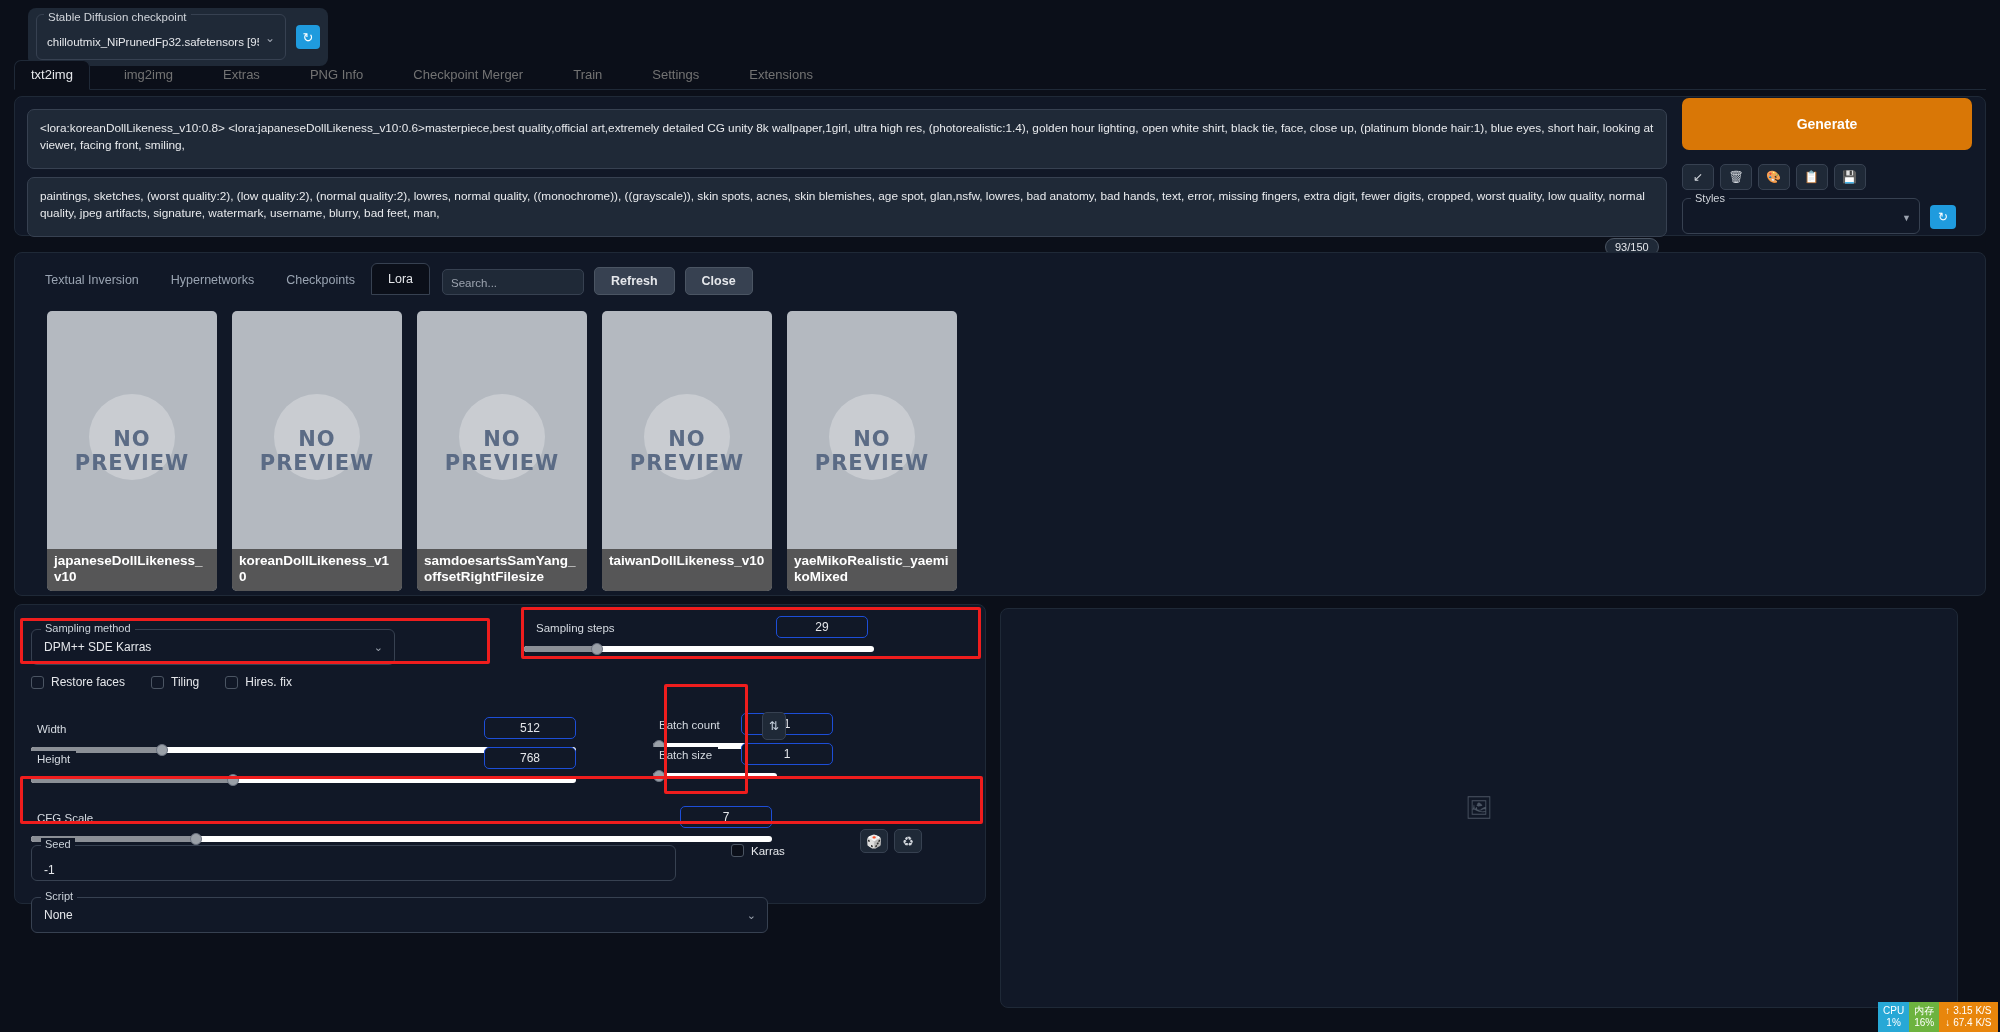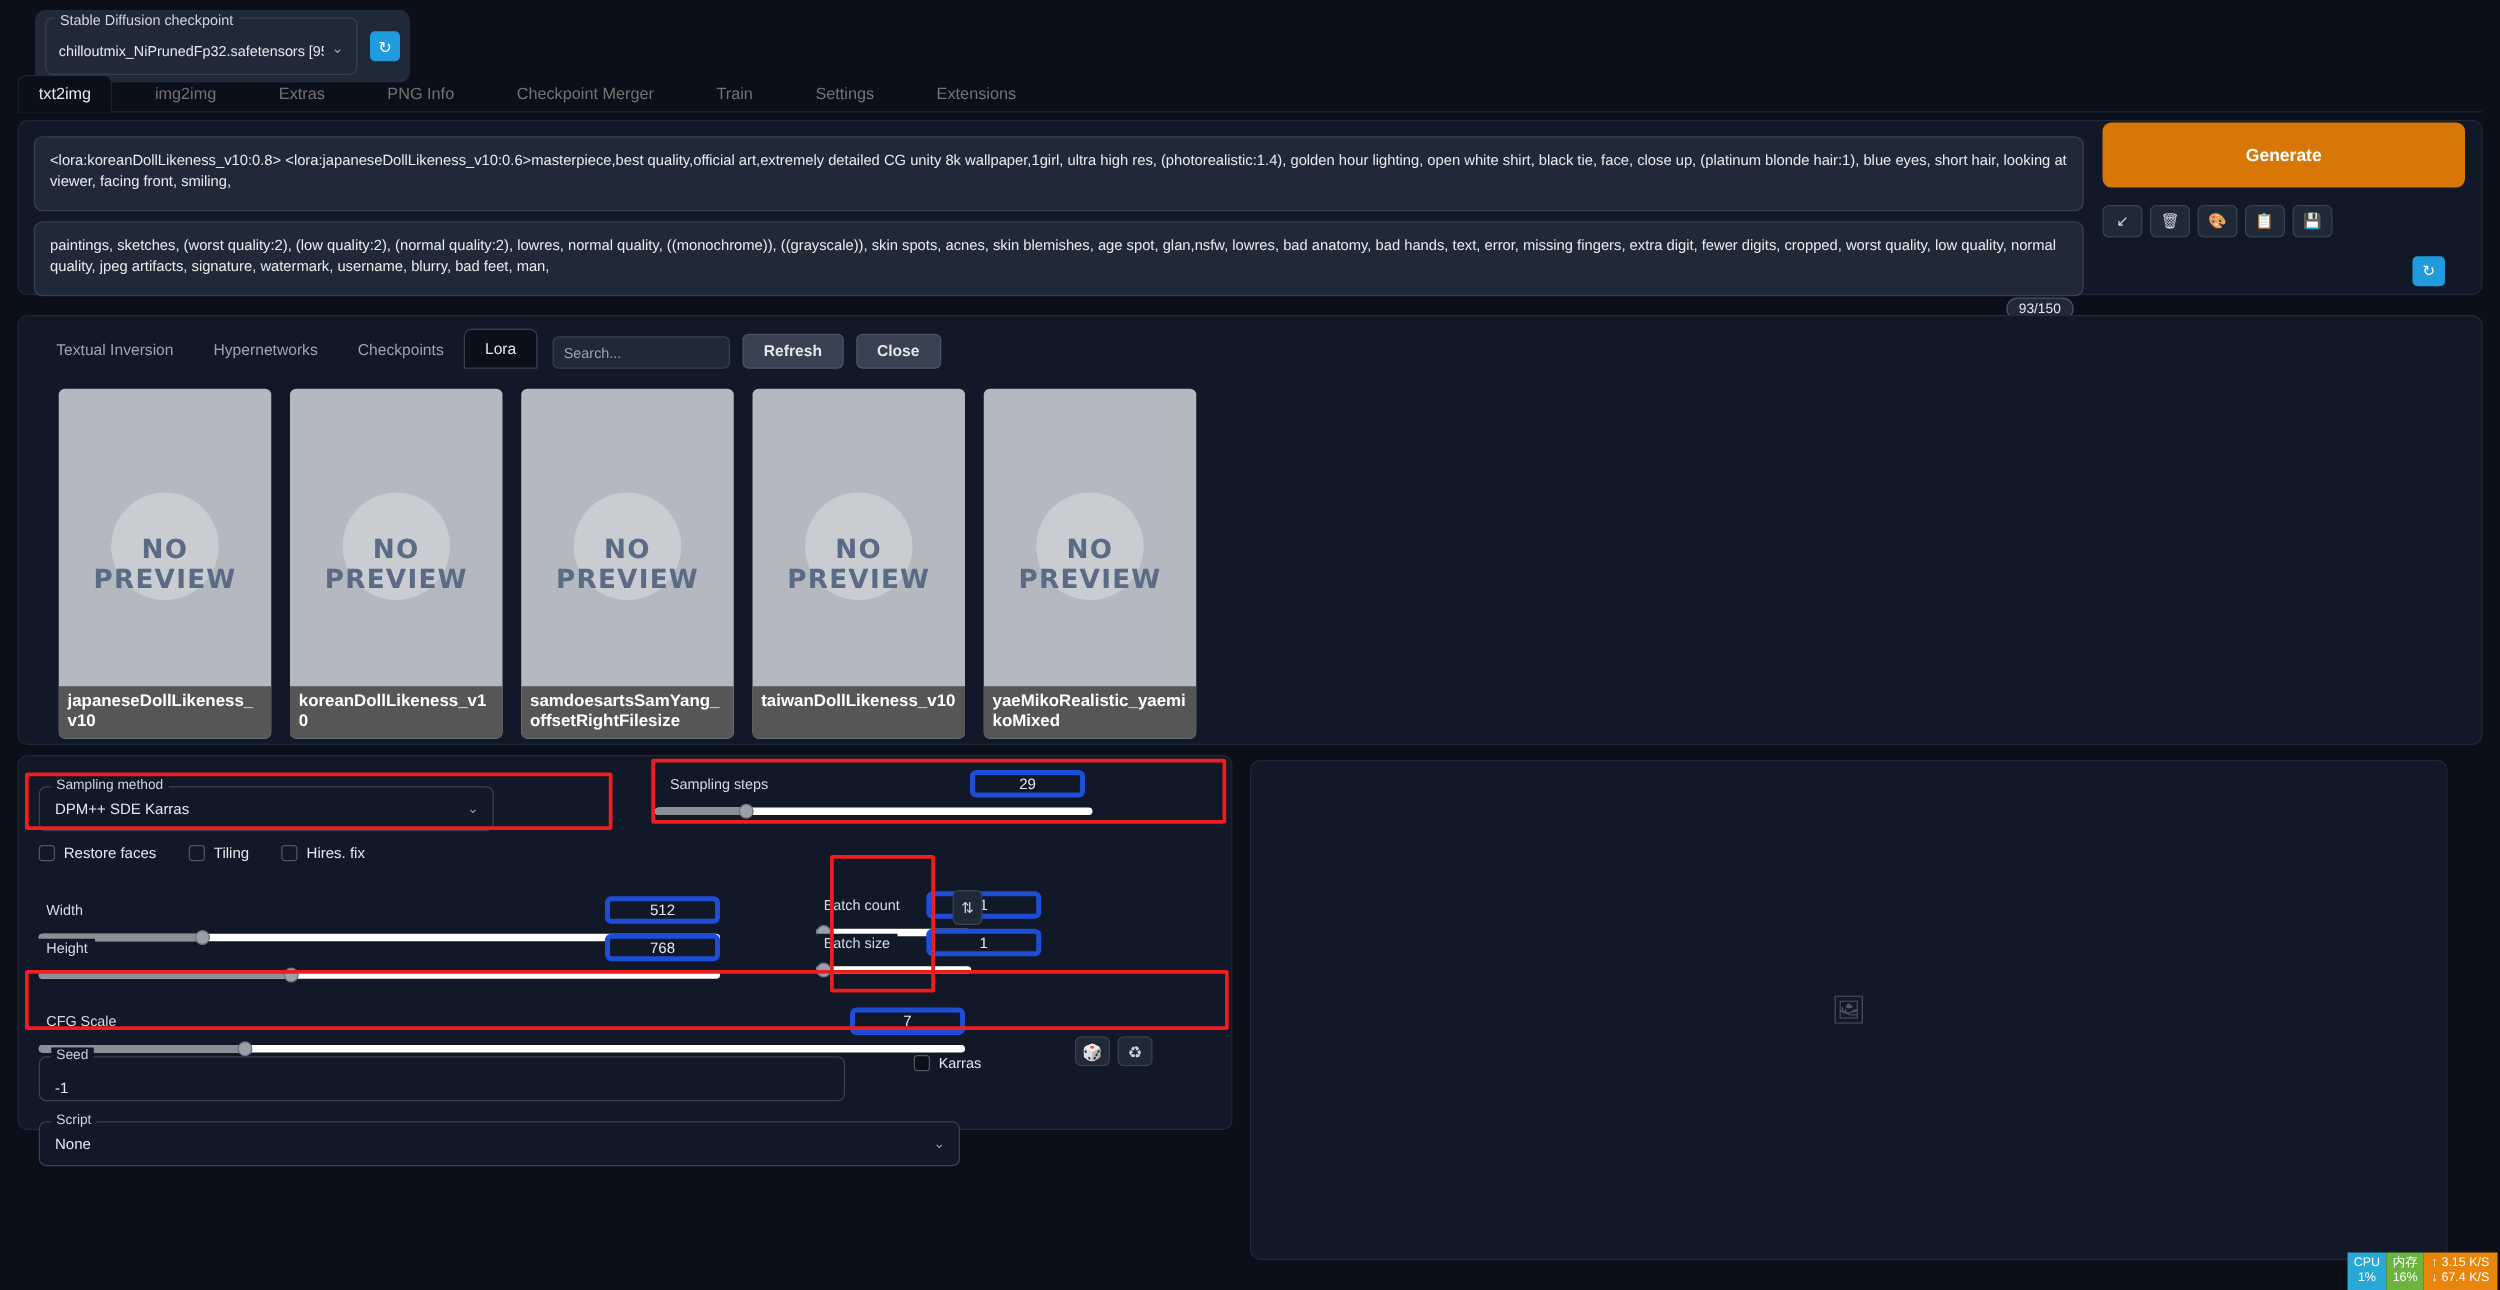--- a/index.html
+++ b/index.html
@@ -96,21 +96,21 @@
   #sampler { left: 16px; top: 24px; width: 364px; height: 36px; }
 
   .checks { position: absolute; left: 16px; top: 70px; display: flex; gap: 26px; align-items: center; }
   .chk { display: flex; align-items: center; gap: 7px; font-size: 12px; color: #e5e7eb; cursor: pointer; }
   .chk .box { width: 13px; height: 13px; background: #111827; border: 1px solid #4b5563; border-radius: 3px; }
 
   .slider-group { position: absolute; }
   .sl-label { position: absolute; left: 0; top: 0; font-size: 11.5px; color: #d5dae1;
               background: #111827; padding: 1px 5px; border: 1px solid transparent; }
   .sl-num { position: absolute; right: 0; top: -4px; width: 92px; height: 22px; background: #111827;
-            border: 4px solid #1d4ed8; border-radius: 5px; font-size: 12px; color: #e5e7eb;
+            border: 1px solid #1d4ed8; border-radius: 5px; font-size: 12px; color: #e5e7eb;
             display: flex; align-items: center; justify-content: center; }
   .track { position: absolute; left: 0; bottom: 0; height: 6px; border-radius: 3px; background: #fff; }
   .track .fill { position: absolute; left: 0; top: 0; height: 6px; border-radius: 3px; background: #8b8f96; }
   .track .knob { position: absolute; top: -3px; width: 12px; height: 12px; border-radius: 50%;
                  background: #9aa0a8; border: 1px solid #6b7280; }
 
   #g-steps { left: 10px; top: 12px; width: 338px; }
   #g-width { left: 16px; top: 116px; width: 545px; }
   #g-height { left: 16px; top: 146px; width: 545px; }
   #g-cfg  { left: 16px; top: 205px; width: 741px; }
@@ -183,20 +183,24 @@
   </div>
 
   <div class="gen-btn">Generate</div>
   <div class="icon-row">
     <div class="icon-btn">↙</div>
     <div class="icon-btn">🗑</div>
     <div class="icon-btn">🎨</div>
     <div class="icon-btn">📋</div>
     <div class="icon-btn">💾</div>
   </div>
+  <div class="styles-wrap">
+    <div class="styles-label">Styles</div>
+    <div class="styles-caret">▼</div>
+  </div>
   <div class="styles-refresh">↻</div>
 
   <div class="en-panel">
     <div class="en-tabs">
       <div class="en-tab">Textual Inversion</div>
       <div class="en-tab">Hypernetworks</div>
       <div class="en-tab">Checkpoints</div>
       <div class="en-tab active">Lora</div>
       <div class="en-search">Search...</div>
       <div class="en-btn">Refresh</div>

